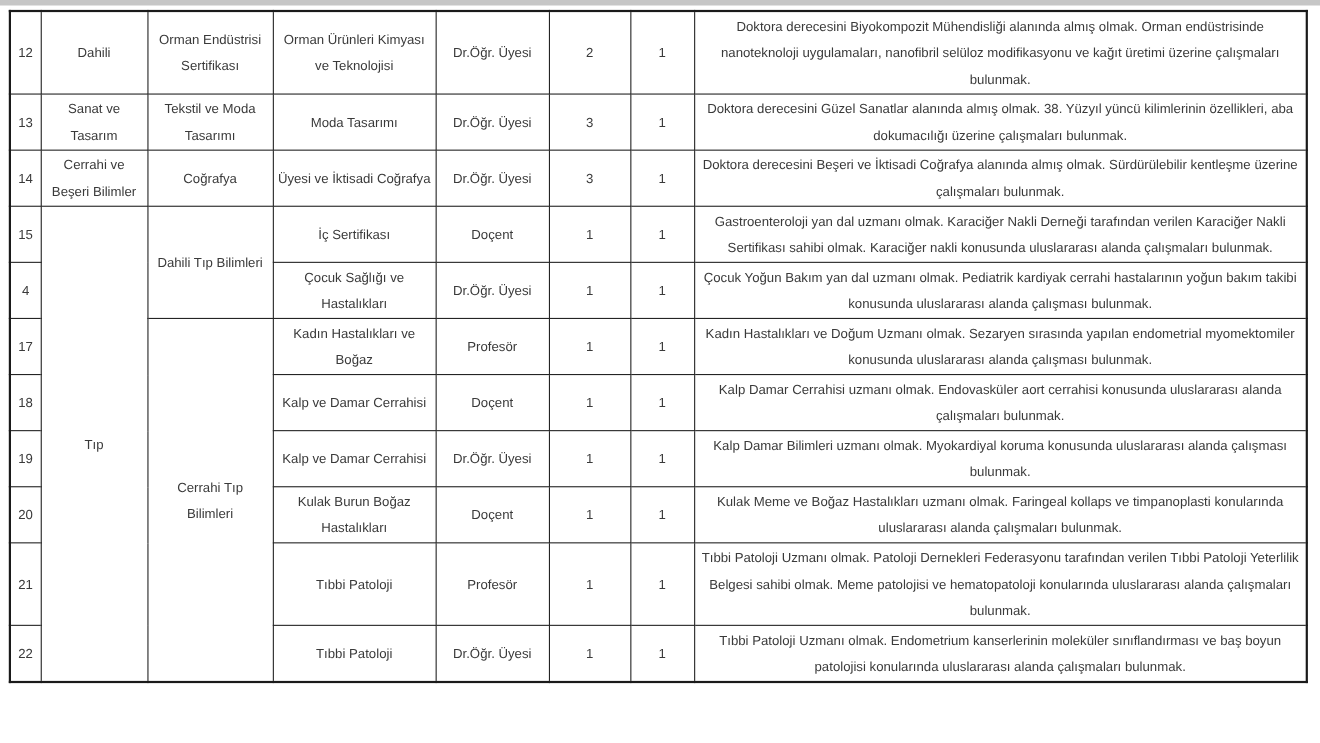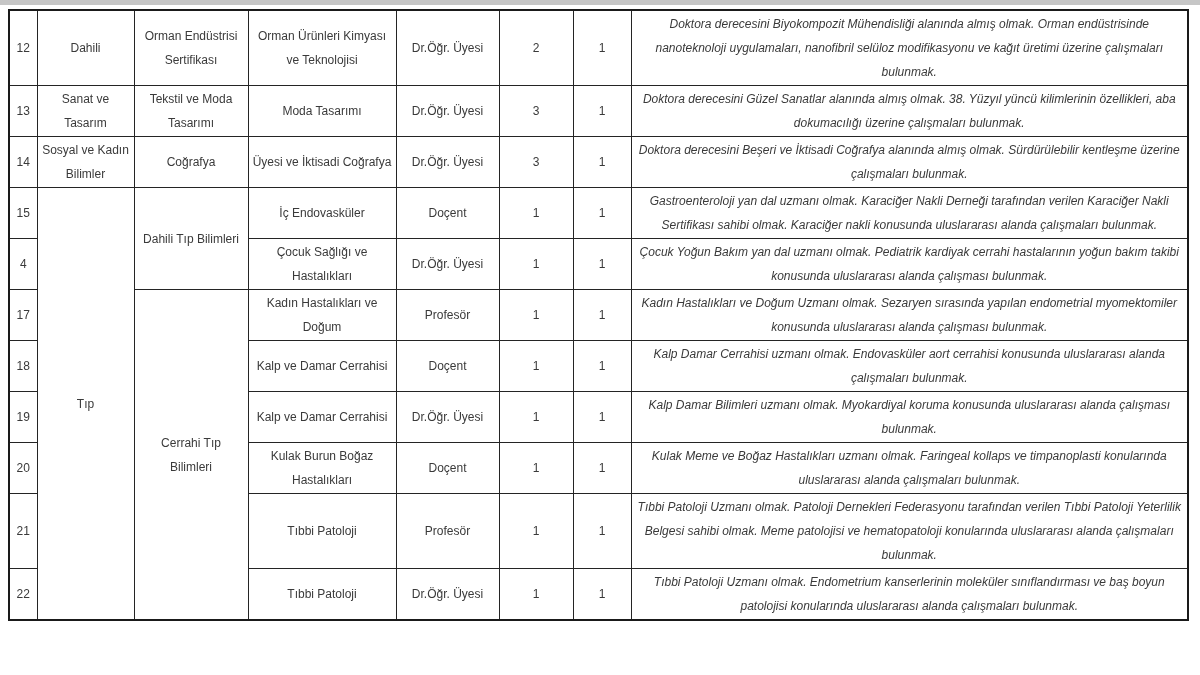--- a/index.html
+++ b/index.html
@@ -47,21 +47,20 @@
   table.vacancy {
     border: 2px solid #1a1a1a;
   }
   td.col-no        { font-size: 12px; padding: 1px 1px; }
   td.col-requirement {
     text-align: justify;
     text-justify: inter-word;
     font-size: 12.5px;
     line-height: 25px;
     padding: 1px 12px;
-    font-style: italic;
   }
 </style>
 </head>
 <body>
 
 <div class="page">
   <div class="top-strip"></div>
 
   <table class="vacancy">
     <colgroup>
@@ -90,50 +89,50 @@
           <td class="col-faculty">Sanat ve Tasarım</td>
           <td class="col-department">Tekstil ve Moda Tasarımı</td>
           <td class="col-program">Moda Tasarımı</td>
           <td class="col-title">Dr.Öğr. Üyesi</td>
           <td class="col-grade">3</td>
           <td class="col-count">1</td>
           <td class="col-requirement">Doktora derecesini Güzel Sanatlar alanında almış olmak. 38. Yüzyıl yüncü kilimlerinin özellikleri, aba dokumacılığı üzerine çalışmaları bulunmak.</td>
         </tr>
         <tr>
           <td class="col-no">14</td>
-          <td class="col-faculty">Sosyal ve Kadın Bilimler</td>
+          <td class="col-faculty">Cerrahi ve Beşeri Bilimler</td>
           <td class="col-department">Coğrafya</td>
           <td class="col-program">Üyesi ve İktisadi Coğrafya</td>
           <td class="col-title">Dr.Öğr. Üyesi</td>
           <td class="col-grade">3</td>
           <td class="col-count">1</td>
           <td class="col-requirement">Doktora derecesini Beşeri ve İktisadi Coğrafya alanında almış olmak. Sürdürülebilir kentleşme üzerine çalışmaları bulunmak.</td>
         </tr>
         <tr>
           <td class="col-no">15</td>
           <td class="col-faculty" rowspan="8">Tıp</td>
           <td class="col-department" rowspan="2">Dahili Tıp Bilimleri</td>
-          <td class="col-program">İç Endovasküler</td>
+          <td class="col-program">İç Sertifikası</td>
           <td class="col-title">Doçent</td>
           <td class="col-grade">1</td>
           <td class="col-count">1</td>
           <td class="col-requirement">Gastroenteroloji yan dal uzmanı olmak. Karaciğer Nakli Derneği tarafından verilen Karaciğer Nakli Sertifikası sahibi olmak. Karaciğer nakli konusunda uluslararası alanda çalışmaları bulunmak.</td>
         </tr>
         <tr>
           <td class="col-no">4</td>
           <td class="col-program">Çocuk Sağlığı ve Hastalıkları</td>
           <td class="col-title">Dr.Öğr. Üyesi</td>
           <td class="col-grade">1</td>
           <td class="col-count">1</td>
           <td class="col-requirement">Çocuk Yoğun Bakım yan dal uzmanı olmak. Pediatrik kardiyak cerrahi hastalarının yoğun bakım takibi konusunda uluslararası alanda çalışması bulunmak.</td>
         </tr>
         <tr>
           <td class="col-no">17</td>
           <td class="col-department" rowspan="6">Cerrahi Tıp Bilimleri</td>
-          <td class="col-program">Kadın Hastalıkları ve Doğum</td>
+          <td class="col-program">Kadın Hastalıkları ve Boğaz</td>
           <td class="col-title">Profesör</td>
           <td class="col-grade">1</td>
           <td class="col-count">1</td>
           <td class="col-requirement">Kadın Hastalıkları ve Doğum Uzmanı olmak. Sezaryen sırasında yapılan endometrial myomektomiler konusunda uluslararası alanda çalışması bulunmak.</td>
         </tr>
         <tr>
           <td class="col-no">18</td>
           <td class="col-program">Kalp ve Damar Cerrahisi</td>
           <td class="col-title">Doçent</td>
           <td class="col-grade">1</td>

